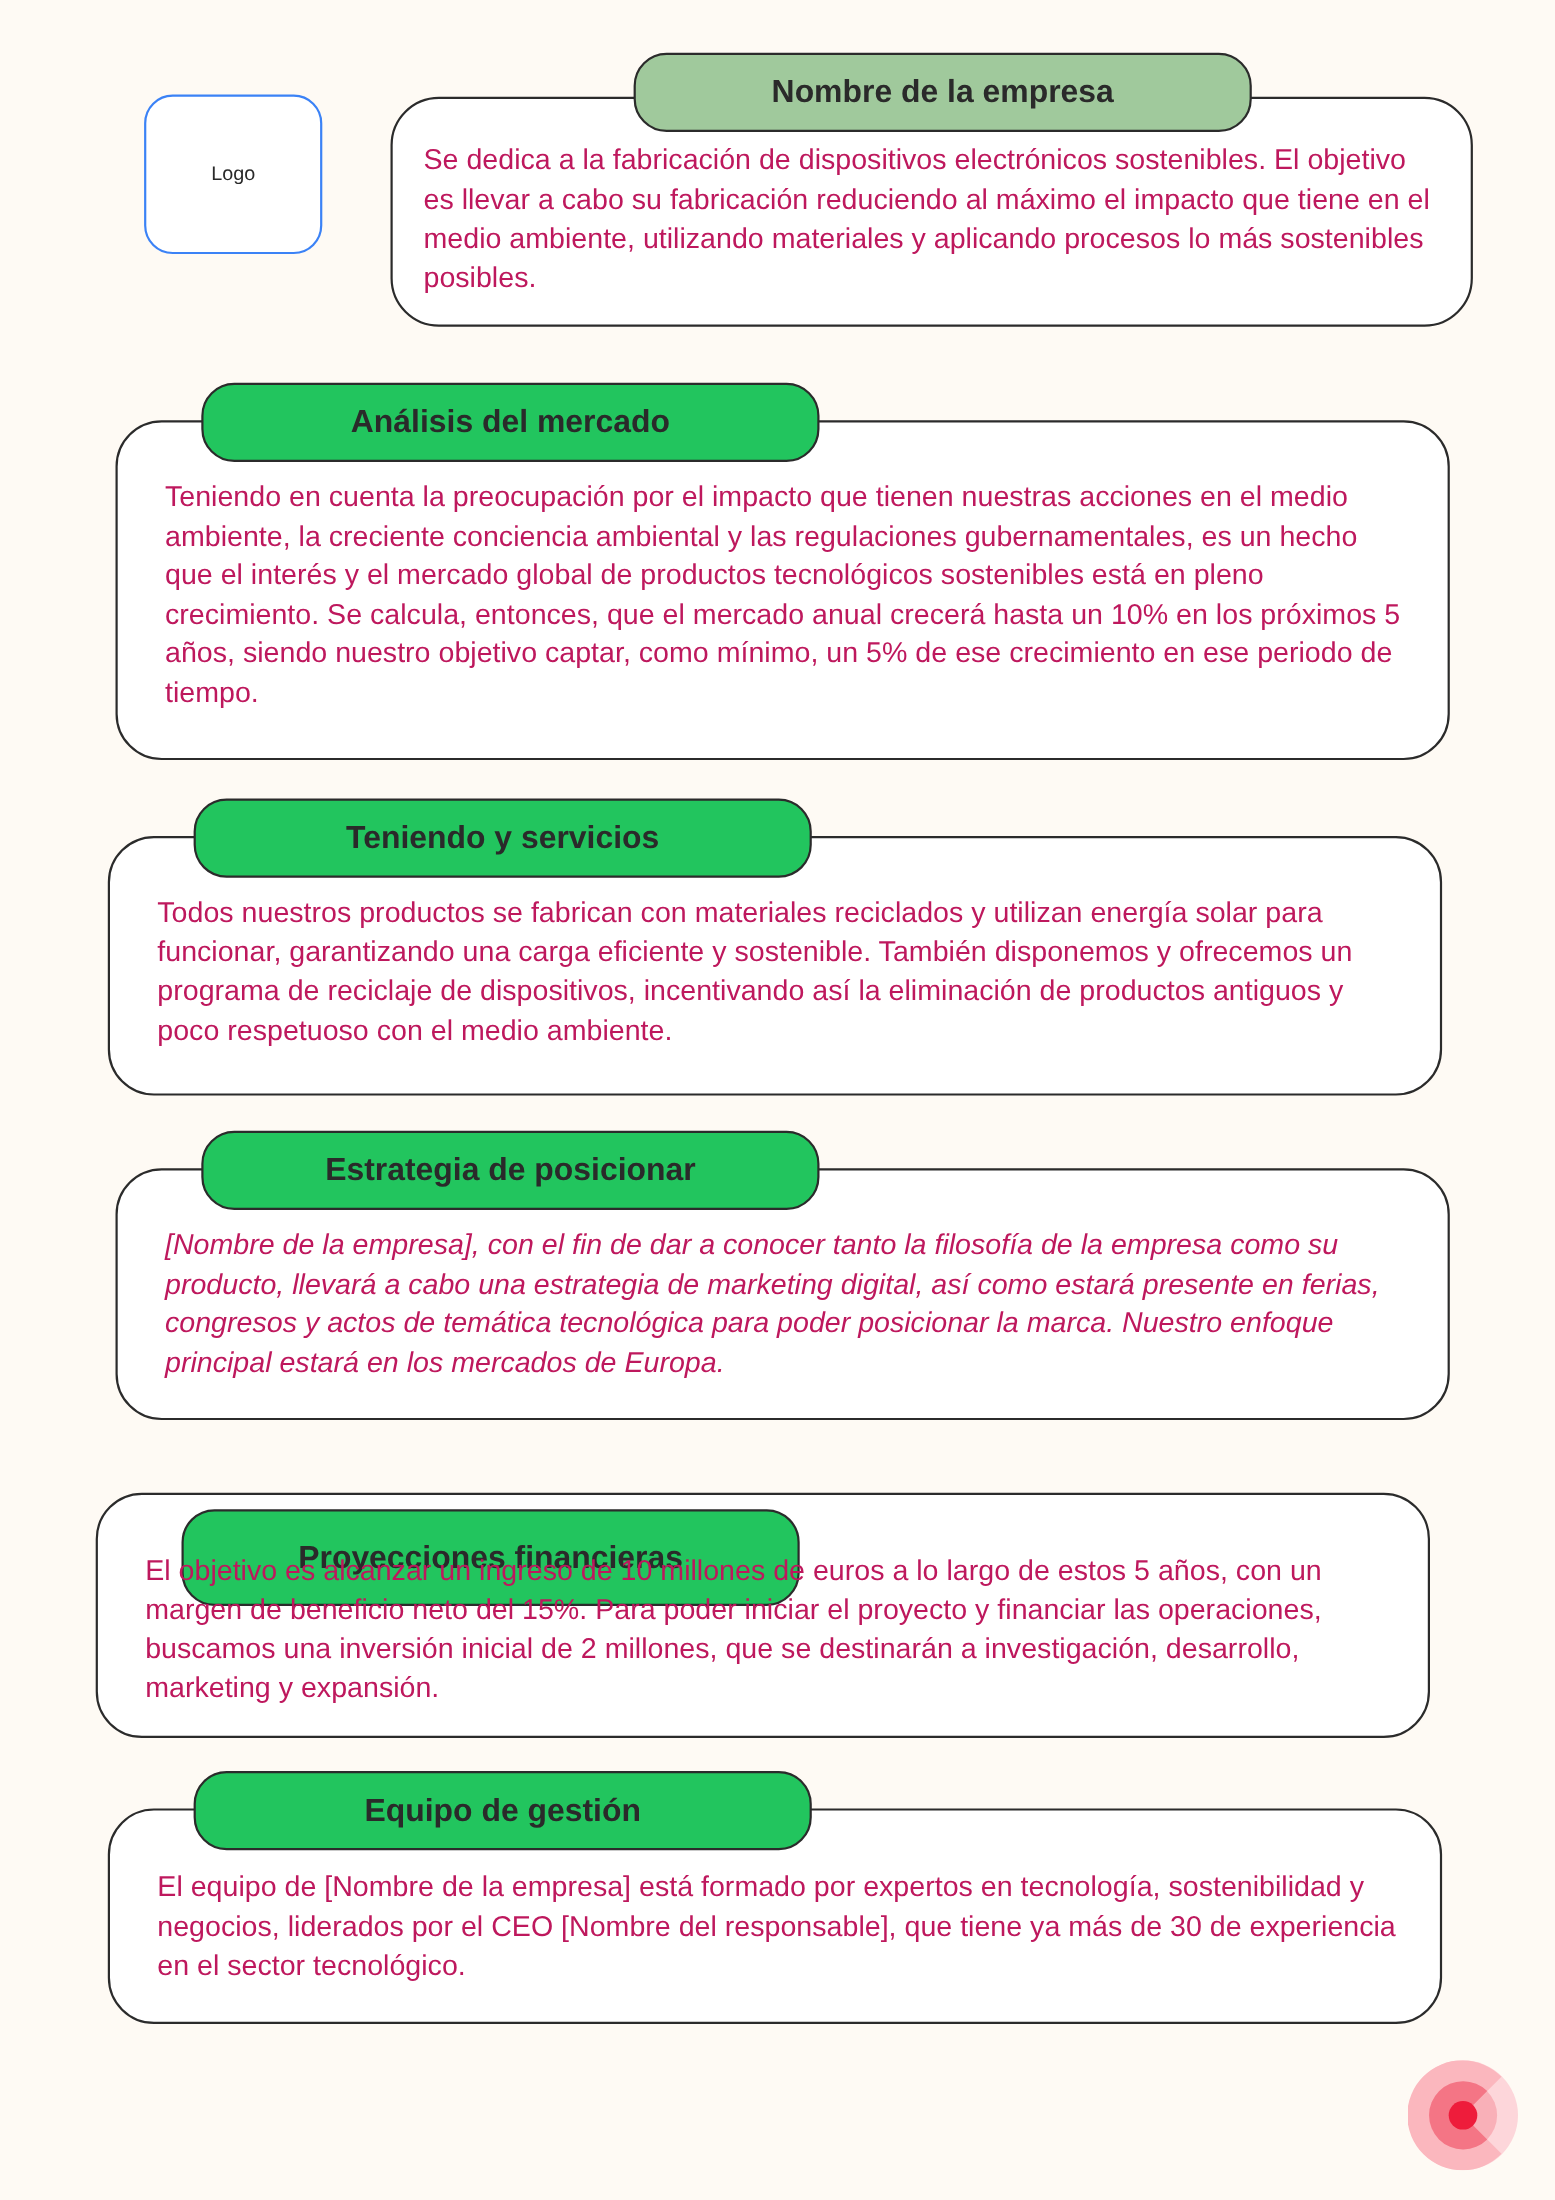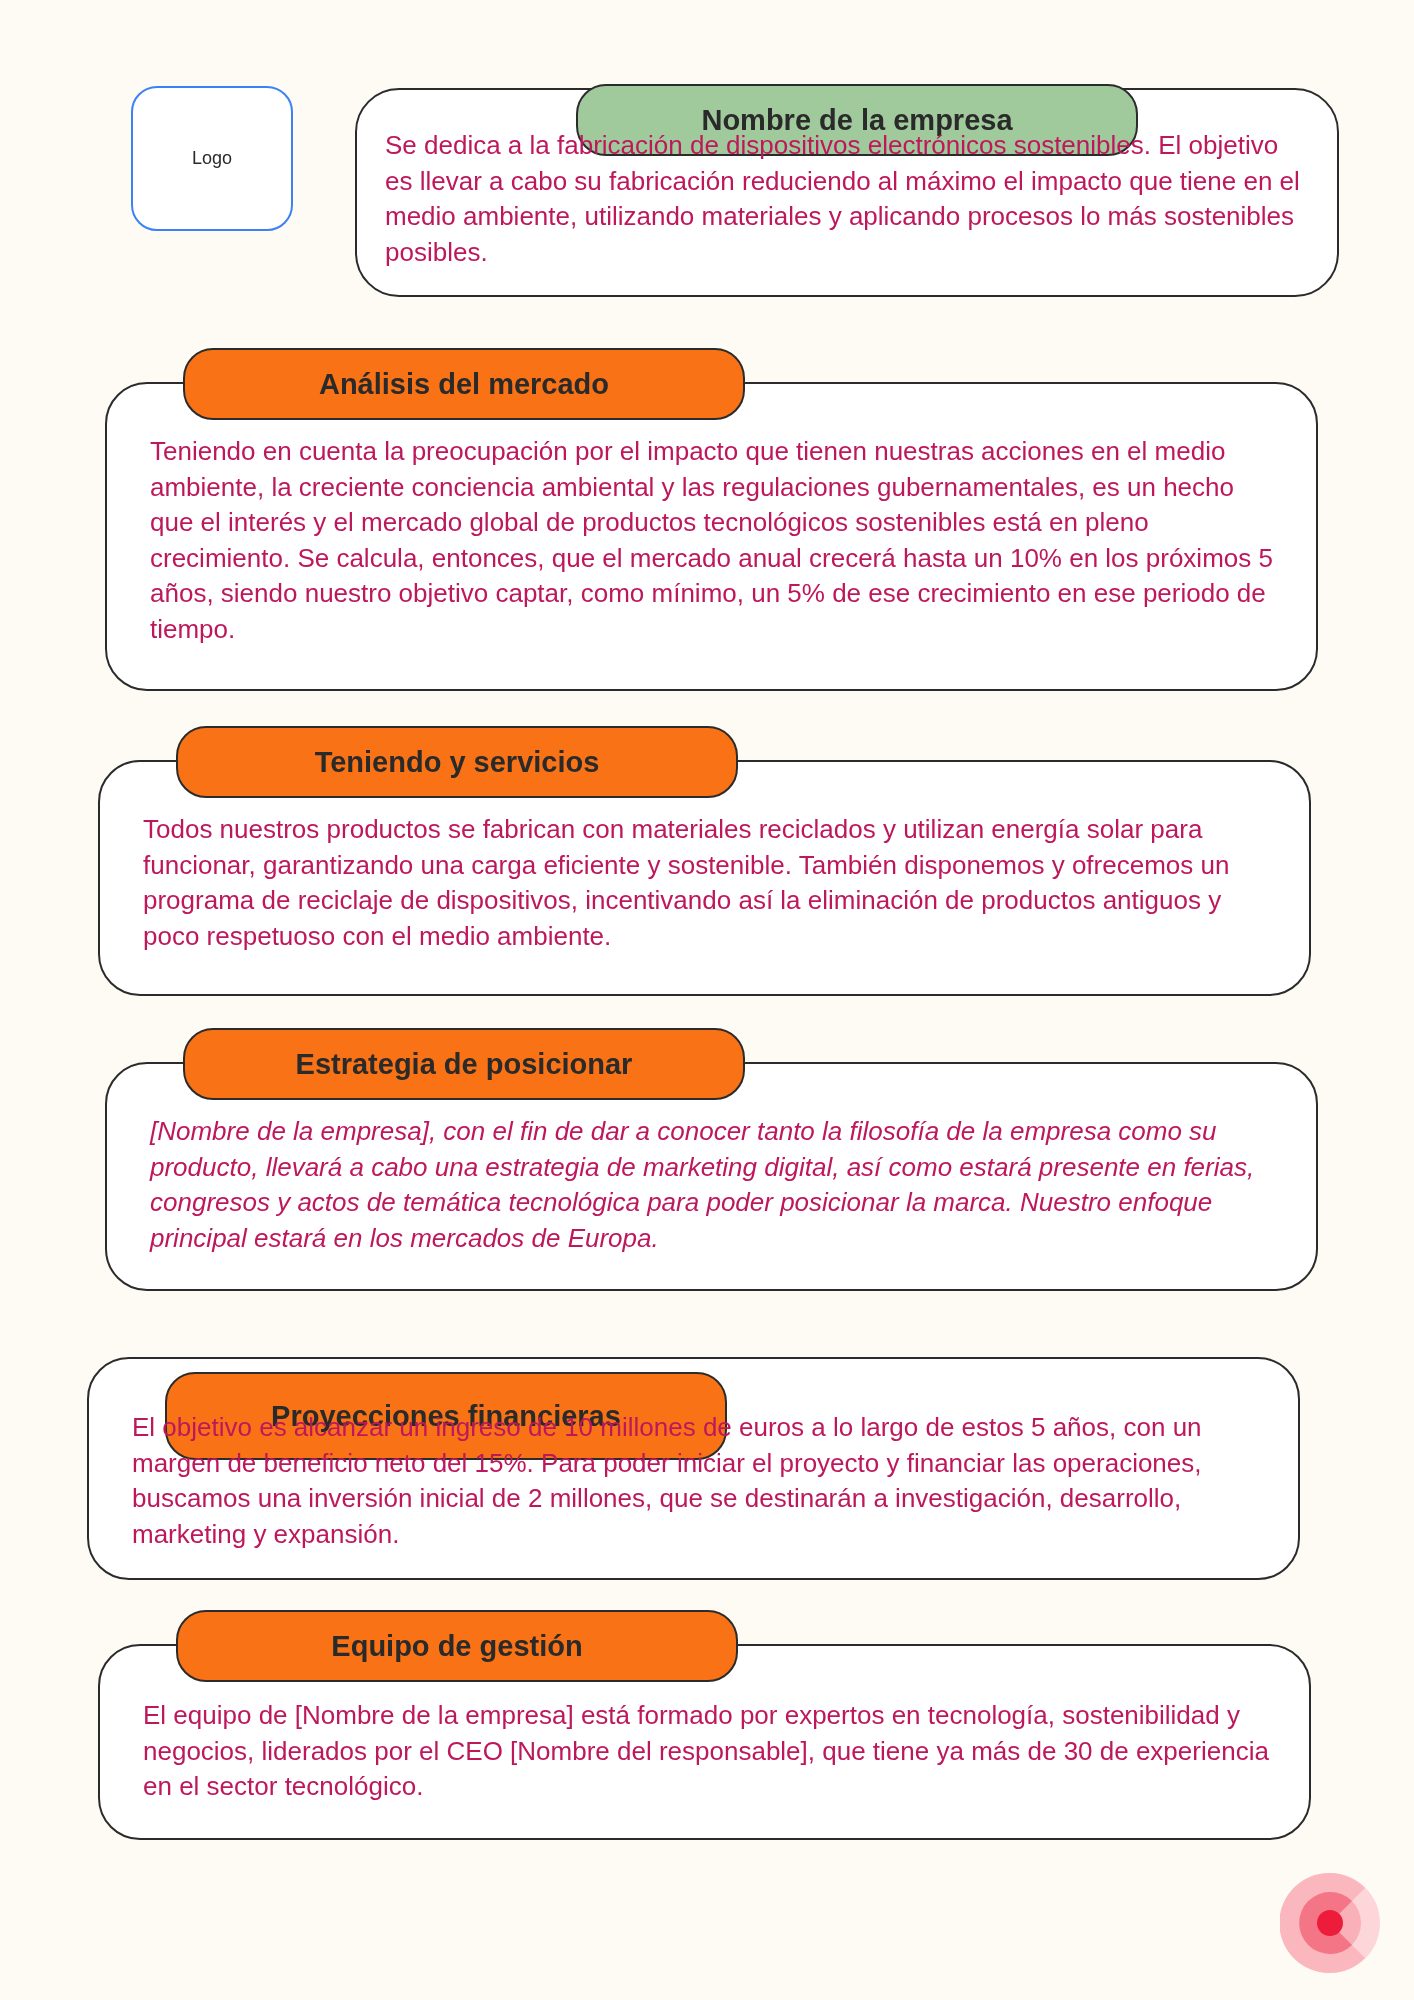--- a/index.html
+++ b/index.html
@@ -21,22 +21,22 @@
   .pill {
     position: absolute;
     border: 2px solid #2b2b2b;
     border-radius: 30px;
     box-sizing: border-box;
     display: flex; align-items: center; justify-content: center;
     font-weight: bold;
     font-size: 29px;
     color: #2a2a2a;
   }
-  .pill.green { background: #a0c99c; margin-top: 36px; }
-  .pill.orange { background: #f97316; justify-content: center; }
+  .pill.green { background: #a0c99c; }
+  .pill.orange { background: #22c55e; justify-content: center; }
   .body-text {
     position: absolute;
     font-size: 26px;
     line-height: 35.5px;
     color: #be185d;
     margin: 0;
   }
   .logo {
     position: absolute;
     left: 131px; top: 86px; width: 162px; height: 145px;

